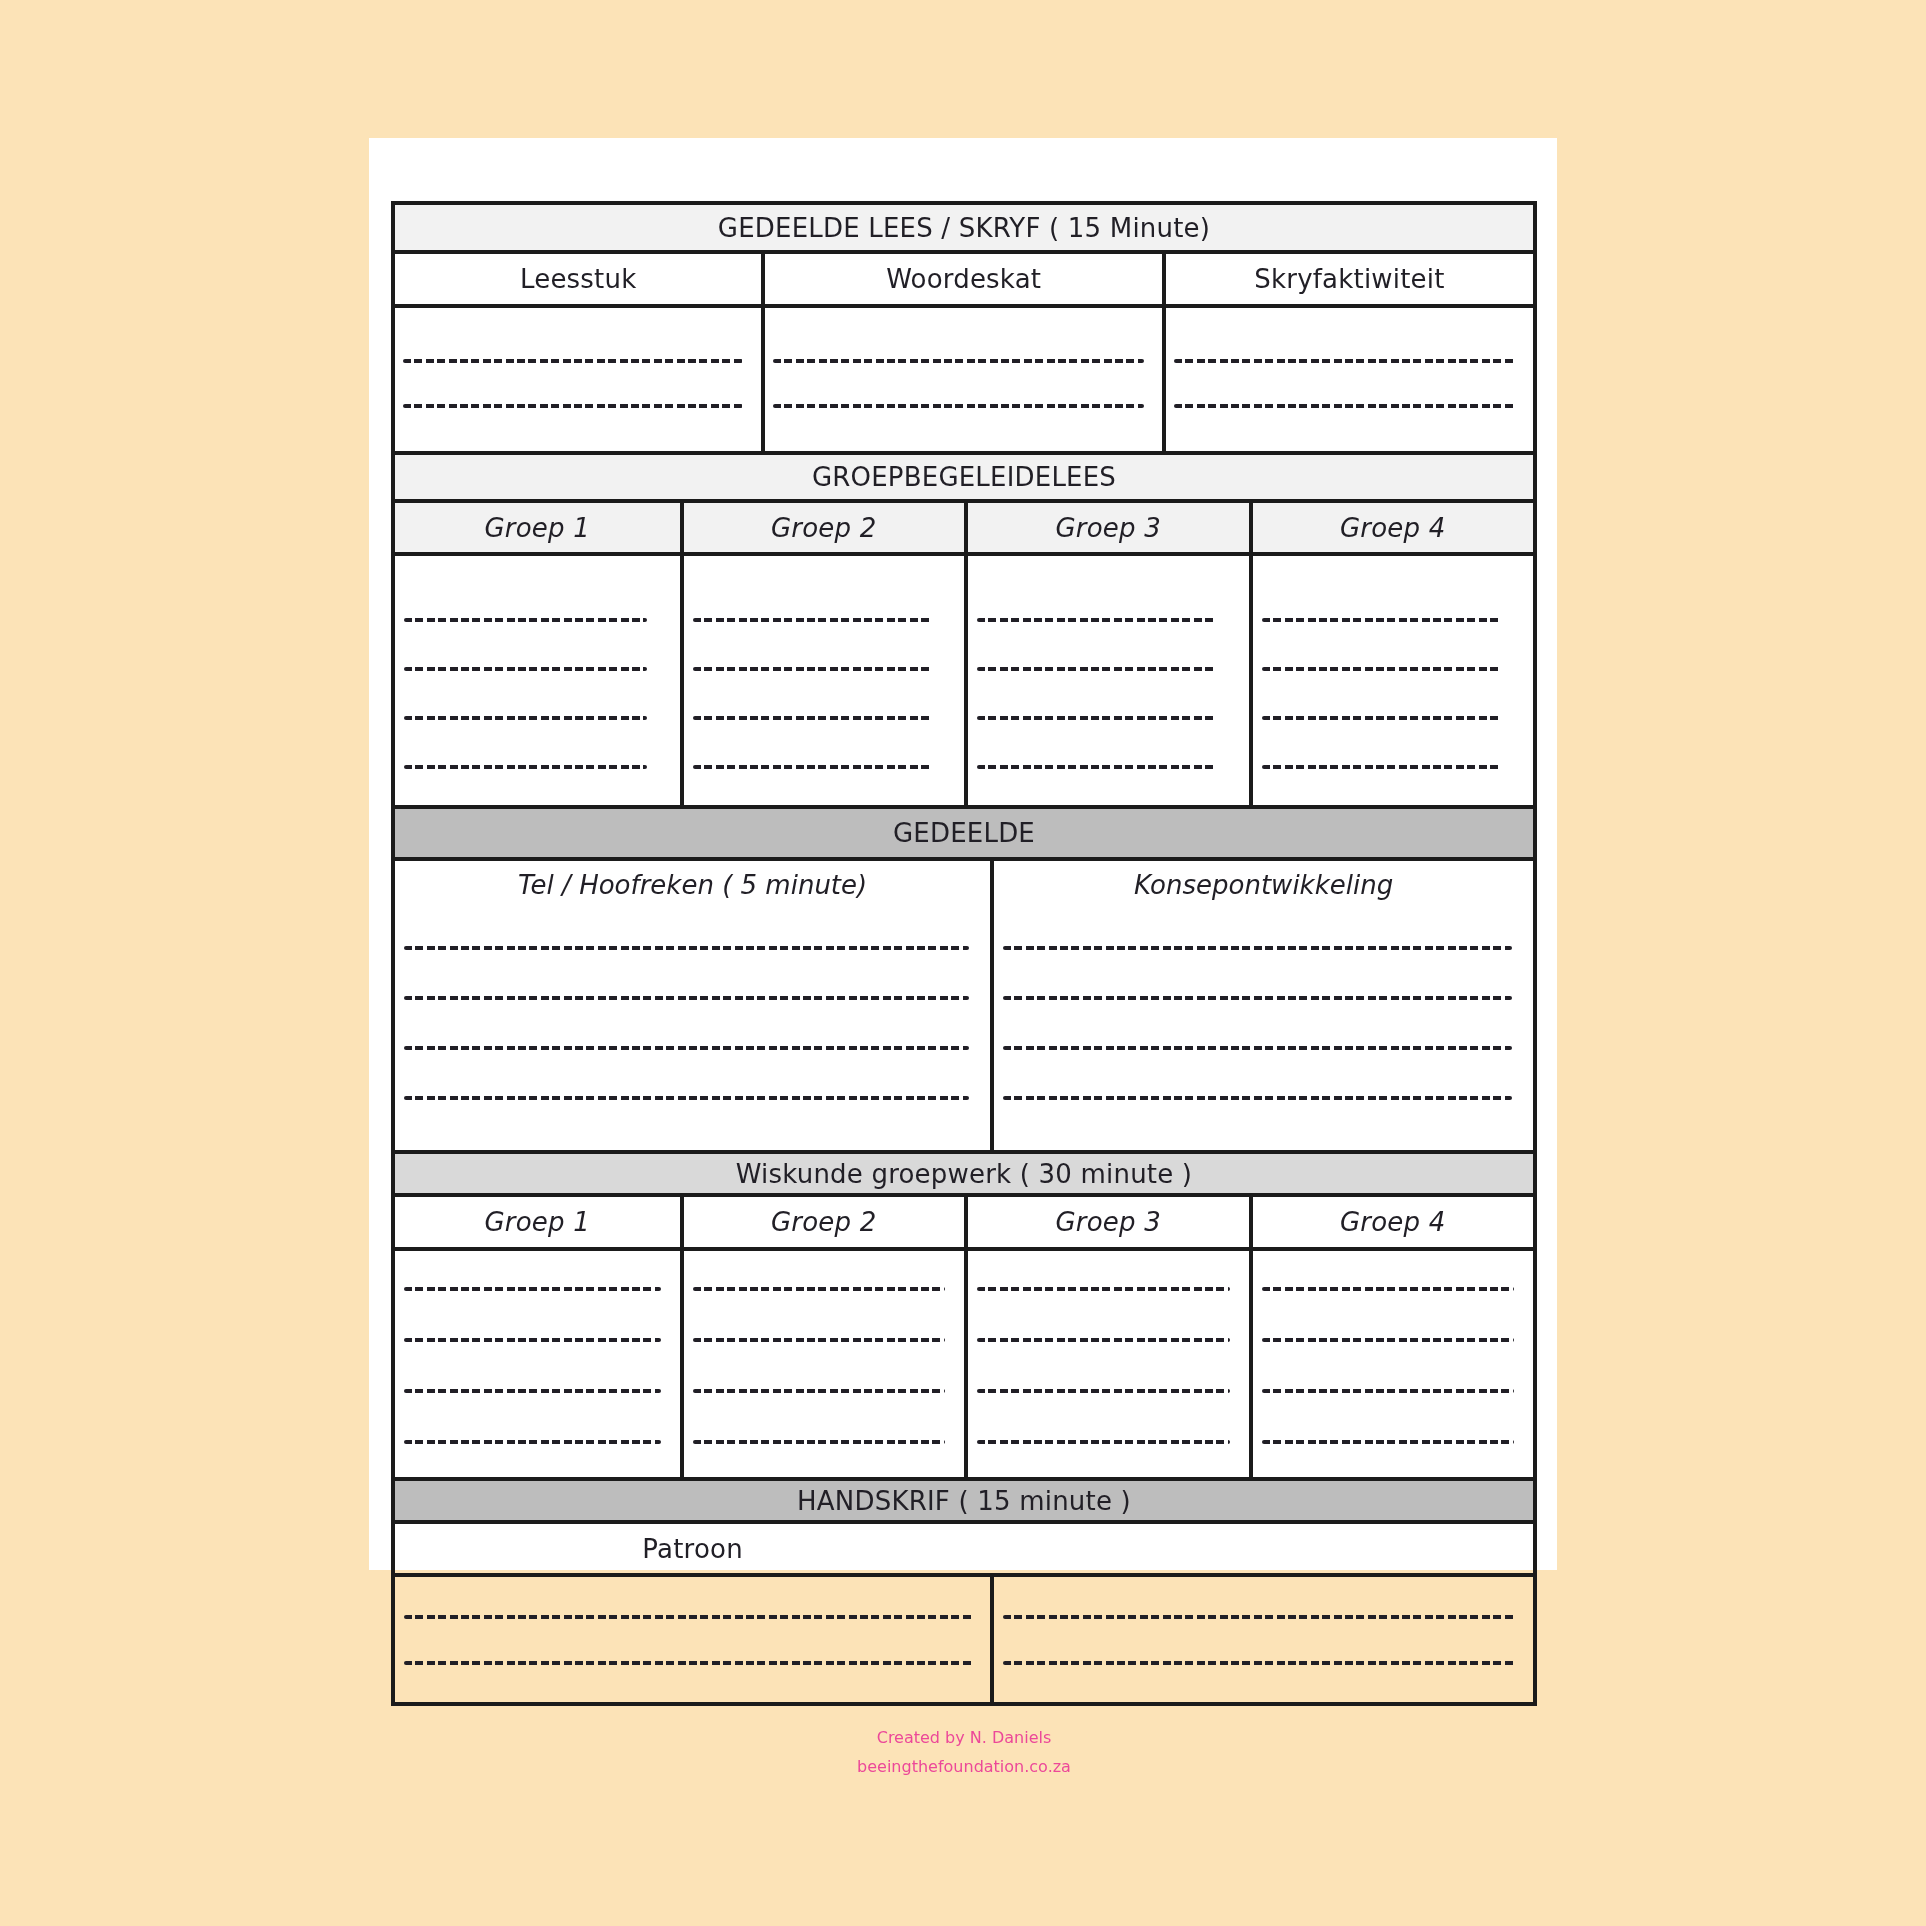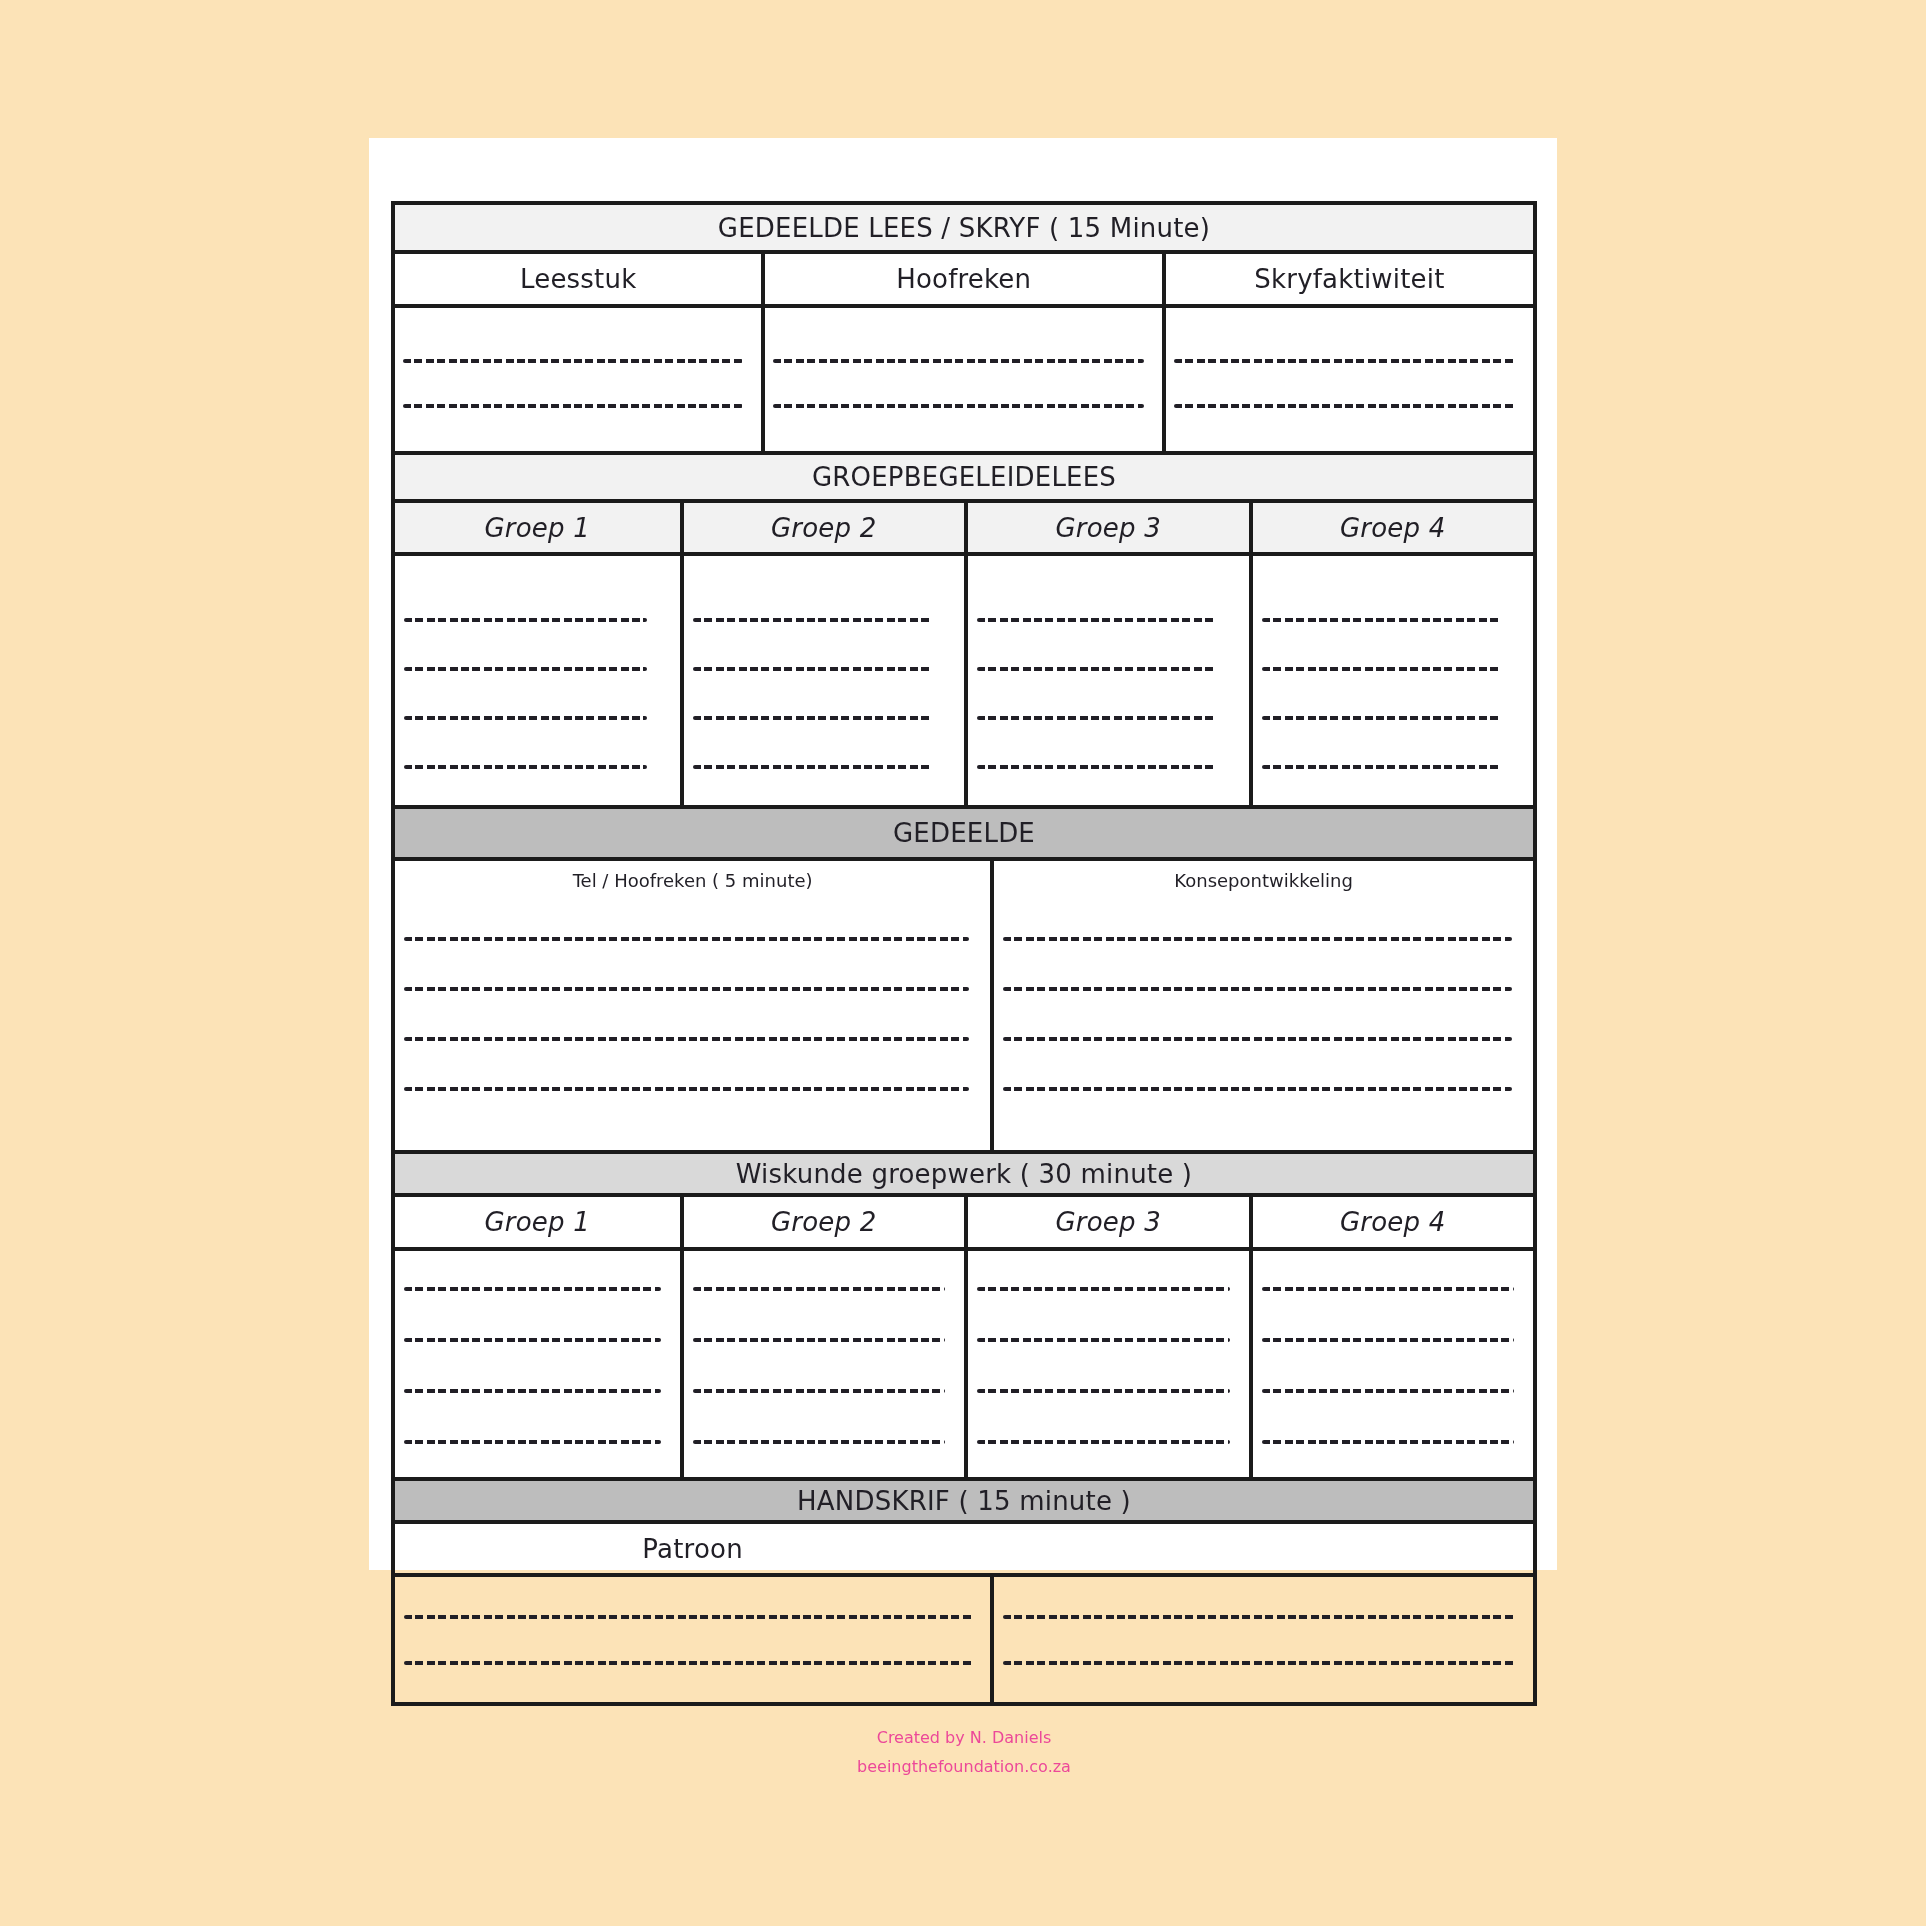--- a/index.html
+++ b/index.html
@@ -55,21 +55,21 @@
   .col:first-child{border-left:none;}
   .hdr{align-items:center;justify-content:center;text-align:center;
        font-size:26px;letter-spacing:0.2px;display:flex;}
   
   .c3a{width:32.2%;}.c3b{width:35.2%;}.c3c{width:32.6%;}
   
   .c4{width:25%;font-style:italic;}
   
   .c2a{width:52.3%;}.c2b{width:47.7%;}
   .cell-title{
-    text-align:center;font-size:18px;margin-top:9px;line-height:1.2;
+    text-align:center;font-size:26px;margin-top:9px;line-height:1.2;font-style:italic;
   }
   .dash{
     height:4px;flex:0 0 auto;border-radius:2px;
     background:repeating-linear-gradient(90deg,var(--ink) 0 8px,transparent 8px 11.4px);
   }
   
   .s1 .dash{width:calc(100% - 26px);margin-left:8px;}
   .s1 .dash:nth-child(1){margin-top:51px;}
   .s1 .dash + .dash{margin-top:41px;}
   
@@ -100,21 +100,21 @@
   <div class="sheet">
 
     <div class="row band bg-light h45">
       <span>GEDEELDE LEES / SKRYF ( 15 Minute)</span>
     </div>
     <div class="row h55">
       <div class="col c3a hdr">
         <span>Leesstuk</span>
       </div>
       <div class="col c3b hdr">
-        <span>Hoofreken</span>
+        <span>Woordeskat</span>
       </div>
       <div class="col c3c hdr">
         <span>Skryfaktiwiteit</span>
       </div>
     </div>
     <div class="row h148 s1">
       <div class="col c3a">
         <div class="dash"></div>
         <div class="dash"></div>
       </div>

